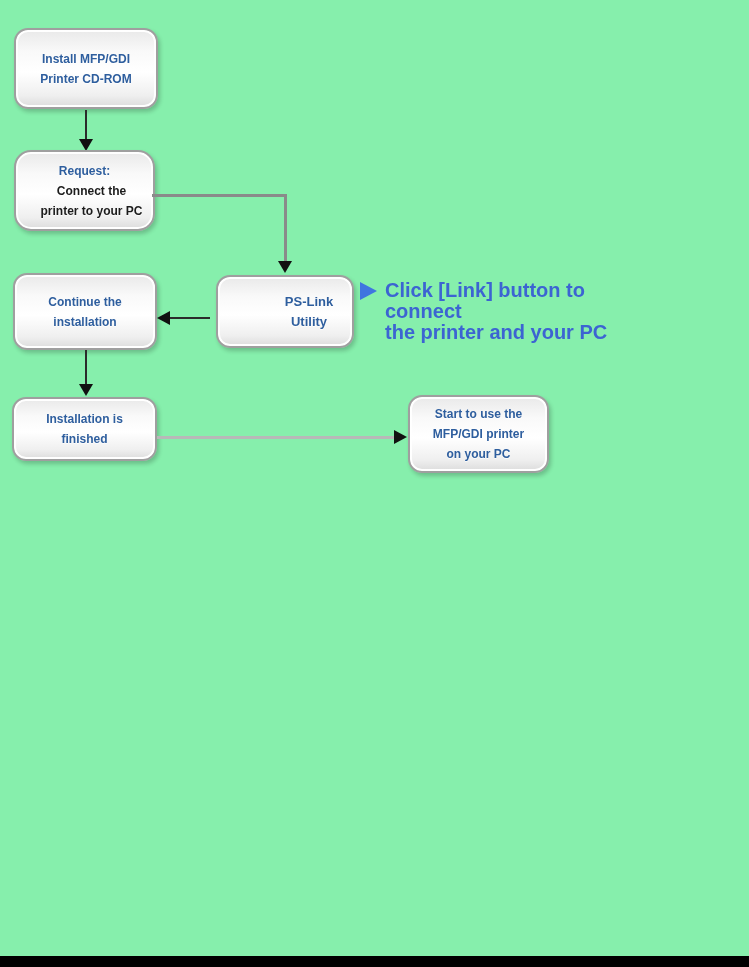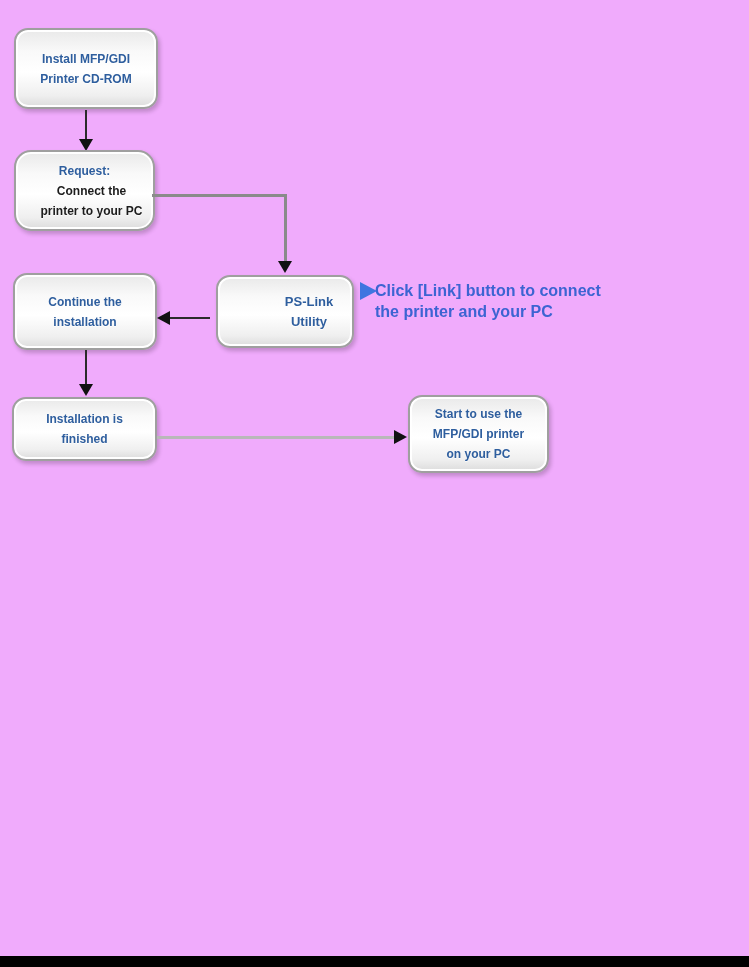--- a/index.html
+++ b/index.html
@@ -5,21 +5,21 @@
   html, body {
     margin: 0;
     padding: 0;
     background: #ffffff;
     font-family: "Liberation Sans", sans-serif;
   }
   #canvas {
     position: relative;
     width: 749px;
     height: 967px;
-    background: #f0abfc;
+    background: #86efac;
     overflow: hidden;
   }
   
   .fbox {
     position: absolute;
     box-sizing: border-box;
     border: 2px solid #9f9f9f;
     border-radius: 14px;
     background: linear-gradient(180deg, #e9e9e9 0%, #f9f9f9 28%, #ffffff 55%, #efefef 85%, #dcdcdc 100%);
     box-shadow: 2px 3px 4px rgba(0,0,0,0.20), inset 0 0 0 2px #ffffff;
@@ -86,24 +86,24 @@
   #annotation-pointer {
     position: absolute;
     left: 360px; top: 282px;
     width: 0; height: 0;
     border-top: 9px solid transparent;
     border-bottom: 9px solid transparent;
     border-left: 17px solid #3f75e0;
   }
   #annotation-text {
     position: absolute;
-    left: 375px; top: 280px;
+    left: 385px; top: 280px;
     width: 255px;
     font-weight: bold;
-    font-size: 16px;
+    font-size: 20px;
     line-height: 21px;
     color: #3c64d2;
     white-space: pre-line;
   }
 
   
   #footer-bar {
     position: absolute;
     left: 0; top: 956px;
     width: 749px; height: 11px;

